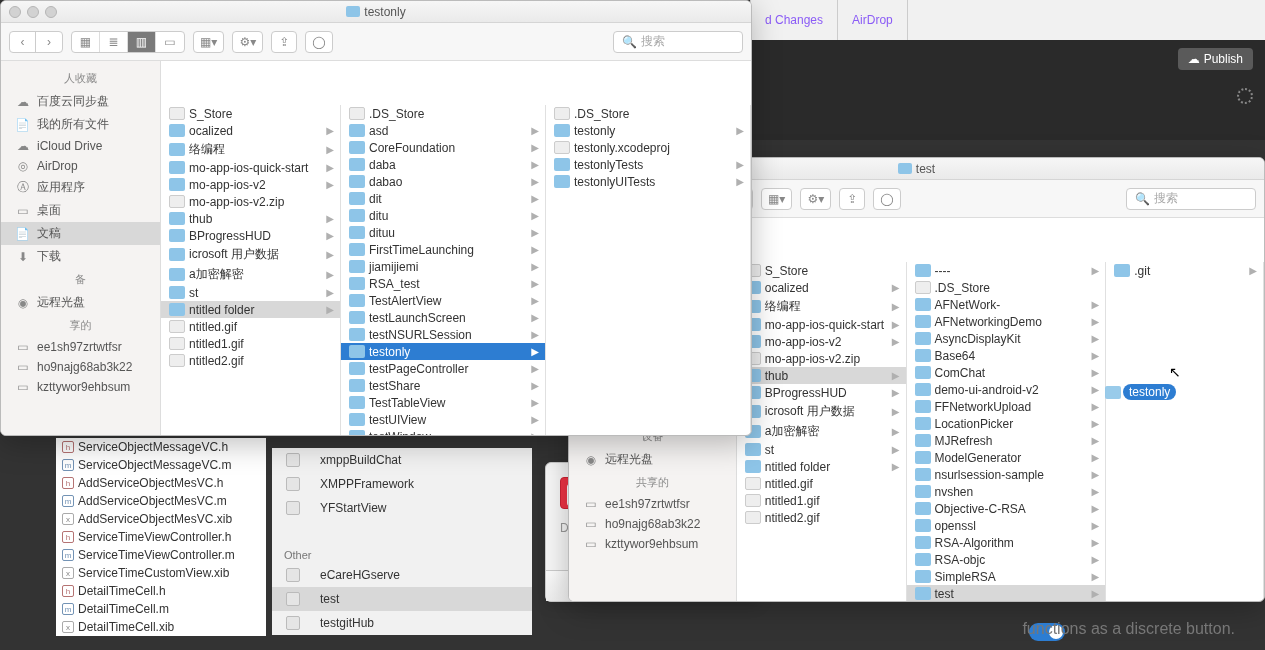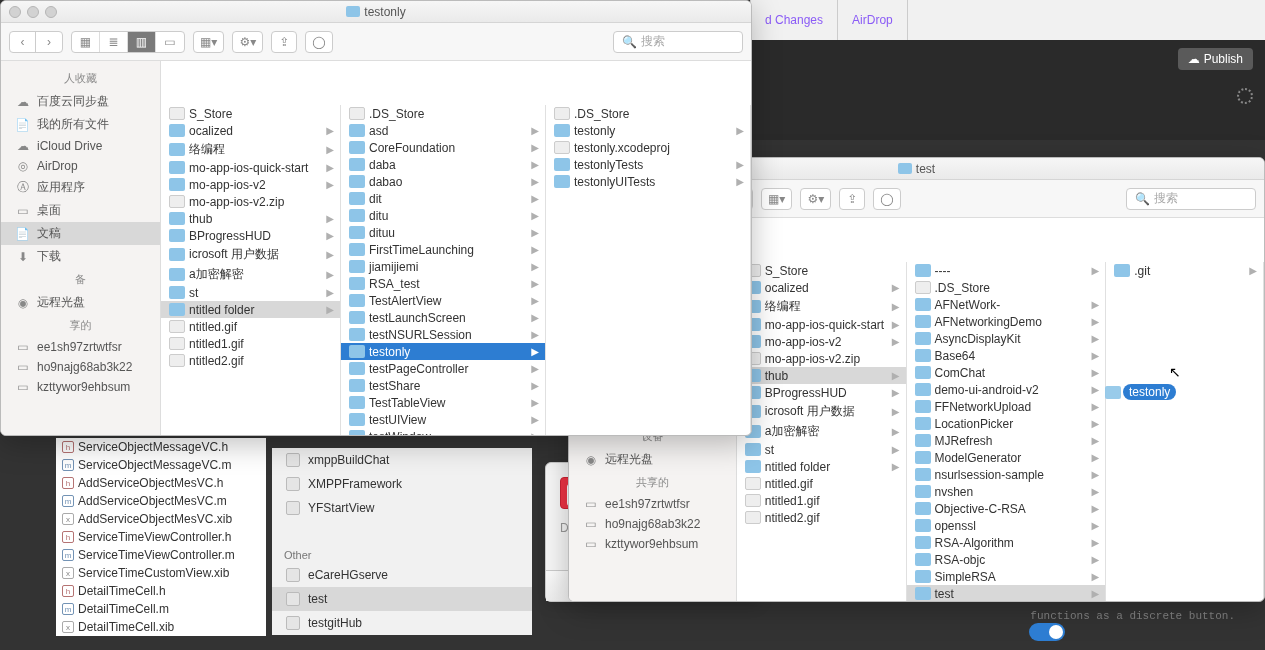--- a/index.html
+++ b/index.html
@@ -65,32 +65,32 @@
   .cursor { position: absolute; left: 1169px; top: 364px; font-size: 14px; color: #000; }
   
   
   .xcode-nav { position: absolute; left: 56px; top: 438px; width: 210px; background: #fff; color: #333; }
   .xcode-nav .xrow { display: flex; align-items: center; gap: 4px; padding: 2px 6px; font-size: 11px; white-space: nowrap; }
   .xrow .hicon { width:12px;height:12px;border:1px solid #b57373;color:#b57373;font-size:8px;display:flex;align-items:center;justify-content:center;border-radius:2px;}
   .xrow .micon { width:12px;height:12px;border:1px solid #7393b5;color:#7393b5;font-size:8px;display:flex;align-items:center;justify-content:center;border-radius:2px;}
   .xrow .xicon { width:12px;height:12px;border:1px solid #aaa;color:#888;font-size:8px;display:flex;align-items:center;justify-content:center;border-radius:2px;}
   
   .xcode-targets { position: absolute; left: 272px; top: 448px; width: 260px; background: #f1f1f1; color: #333; }
-  .xcode-targets .trow { display: flex; align-items: center; gap: 8px; padding: 5px 14px; font-size: 12px;}
+  .xcode-targets .trow { display: flex; align-items: center; gap: 20px; padding: 5px 14px; font-size: 12px;}
   .xcode-targets h5 { padding: 6px 12px 2px; color:#777; font-weight:500; font-size:11px;margin-top:23px;}
   .trow.sel { background: #d8d8d8; }
   .proj-ico { width:14px;height:14px;background:#e5e5e5;border:1px solid #bbb;border-radius:2px;}
   
   .commit-area { position: absolute; left: 545px; top: 462px; width: 215px; height: 140px; background: #f7f7f7; border:1px solid #ccc; border-radius:6px; box-shadow: 0 4px 14px rgba(0,0,0,.15); display: flex; flex-direction: column; }
   .commit-icon { width: 32px; height: 32px; border-radius: 4px; background: #e34; margin: 14px 0 0 14px; border: 1px solid #c23; position:relative;}
   .commit-icon::after{content:"";position:absolute;left:6px;top:6px;width:18px;height:18px;border:2px solid #fff;border-radius:3px;}
   .commit-body { padding: 12px 14px; color:#999; }
   .commit-btn { margin-top:auto; margin-bottom:0; padding: 8px; text-align:center; border-top:1px solid #ccc; background:linear-gradient(#fcfcfc,#ededed); color:#444;}
   
-  .footer-text { position: absolute; right: 30px; bottom: 28px; color: #777; font-size:11px;font-family:Liberation Mono, monospace;}
+  .footer-text { position: absolute; right: 30px; bottom: 12px; color: #777; font-size:16px;}
   .footer-toggle { position: absolute; right: 200px; bottom: 9px; width: 36px; height: 18px; background:#2d7dd2; border-radius: 10px; }
   .footer-toggle::after { content:""; position:absolute; right:2px; top:2px; width:14px;height:14px;background:#fff;border-radius:50%; }
 </style>
 </head>
 <body>
 
 <div class="xcode-bg">
   <div class="xcode-tab">d Changes</div>
   <div class="xcode-tab">AirDrop</div>
 </div>

